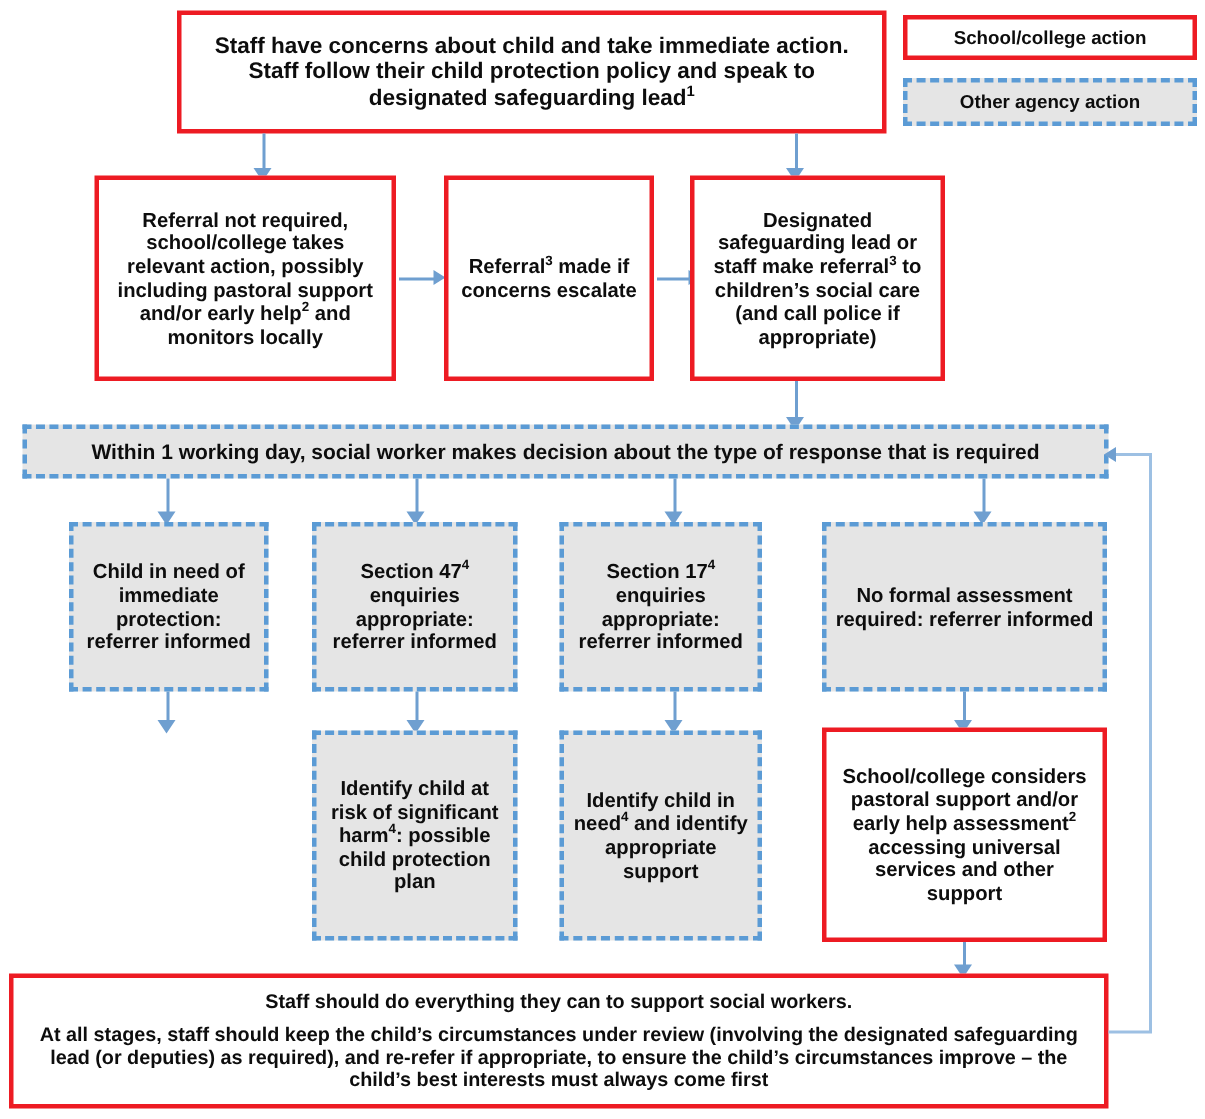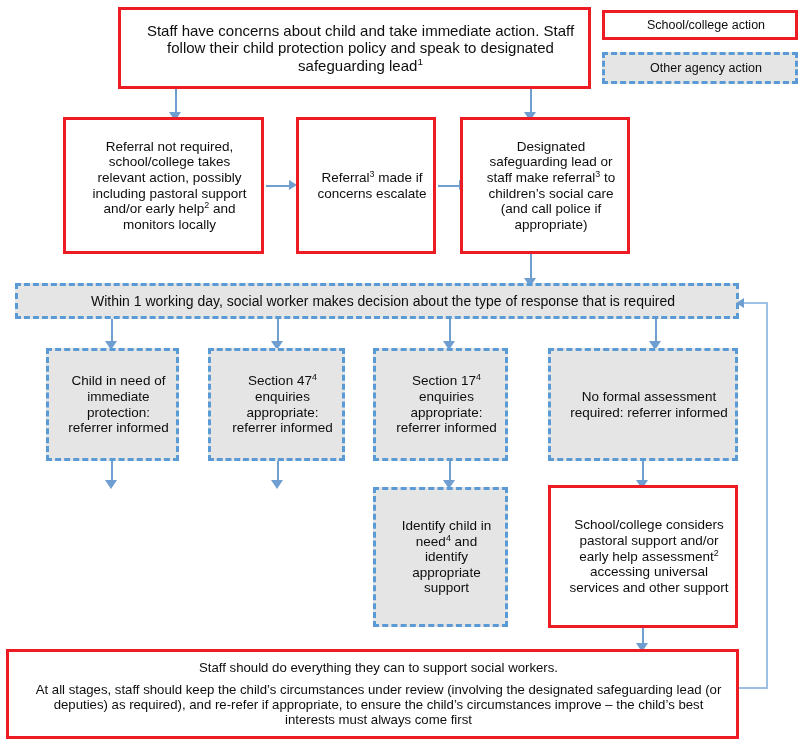--- a/index.html
+++ b/index.html
@@ -17,24 +17,23 @@
     background: #ffffff;
     overflow: hidden;
   }
   .box {
     position: absolute;
     box-sizing: border-box;
     display: flex;
     align-items: center;
     justify-content: center;
     text-align: center;
-    font-weight: normal;
+    font-weight: bold;
     color: #0d0d0d;
     line-height: 1.16;
-    padding-left: 12px;
   }
   .red {
     border: 3px solid #ed1b23;
     background: #ffffff;
   }
   .blue {
     border: 3px dashed #5b9bd5;
     background: #e5e5e5;
   }
   .box .txt {
@@ -159,20 +158,23 @@
   <div class="vline" style="left:277px; top:461px; height:24px;"></div>
   <div class="arrow-d" style="left:271px; top:480px;"></div>
 
   <div class="vline" style="left:449px; top:461px; height:24px;"></div>
   <div class="arrow-d" style="left:443px; top:480px;"></div>
 
   <div class="vline" style="left:642px; top:461px; height:24px;"></div>
   <div class="arrow-d" style="left:636px; top:480px;"></div>
 
 
+  <div class="box blue" style="left:208px; top:487px; width:137px; height:140px; font-size:13.5px;">
+    <span class="txt"><span>Identify child at risk of significant harm</span><sup>4</sup><span>: possible child protection plan</span></span>
+  </div>
 
   <div class="box blue" style="left:373px; top:487px; width:135px; height:140px; font-size:13.5px;">
     <span class="txt"><span>Identify child in need</span><sup>4</sup><span> and identify appropriate support</span></span>
   </div>
 
   <div class="box red" style="left:548px; top:485px; width:190px; height:143px; font-size:13.5px;">
     <span class="txt"><span>School/college considers pastoral support and/or early help assessment</span><sup>2</sup><span> accessing universal services and other support</span></span>
   </div>
 
   <div class="vline" style="left:642px; top:628px; height:20px;"></div>

